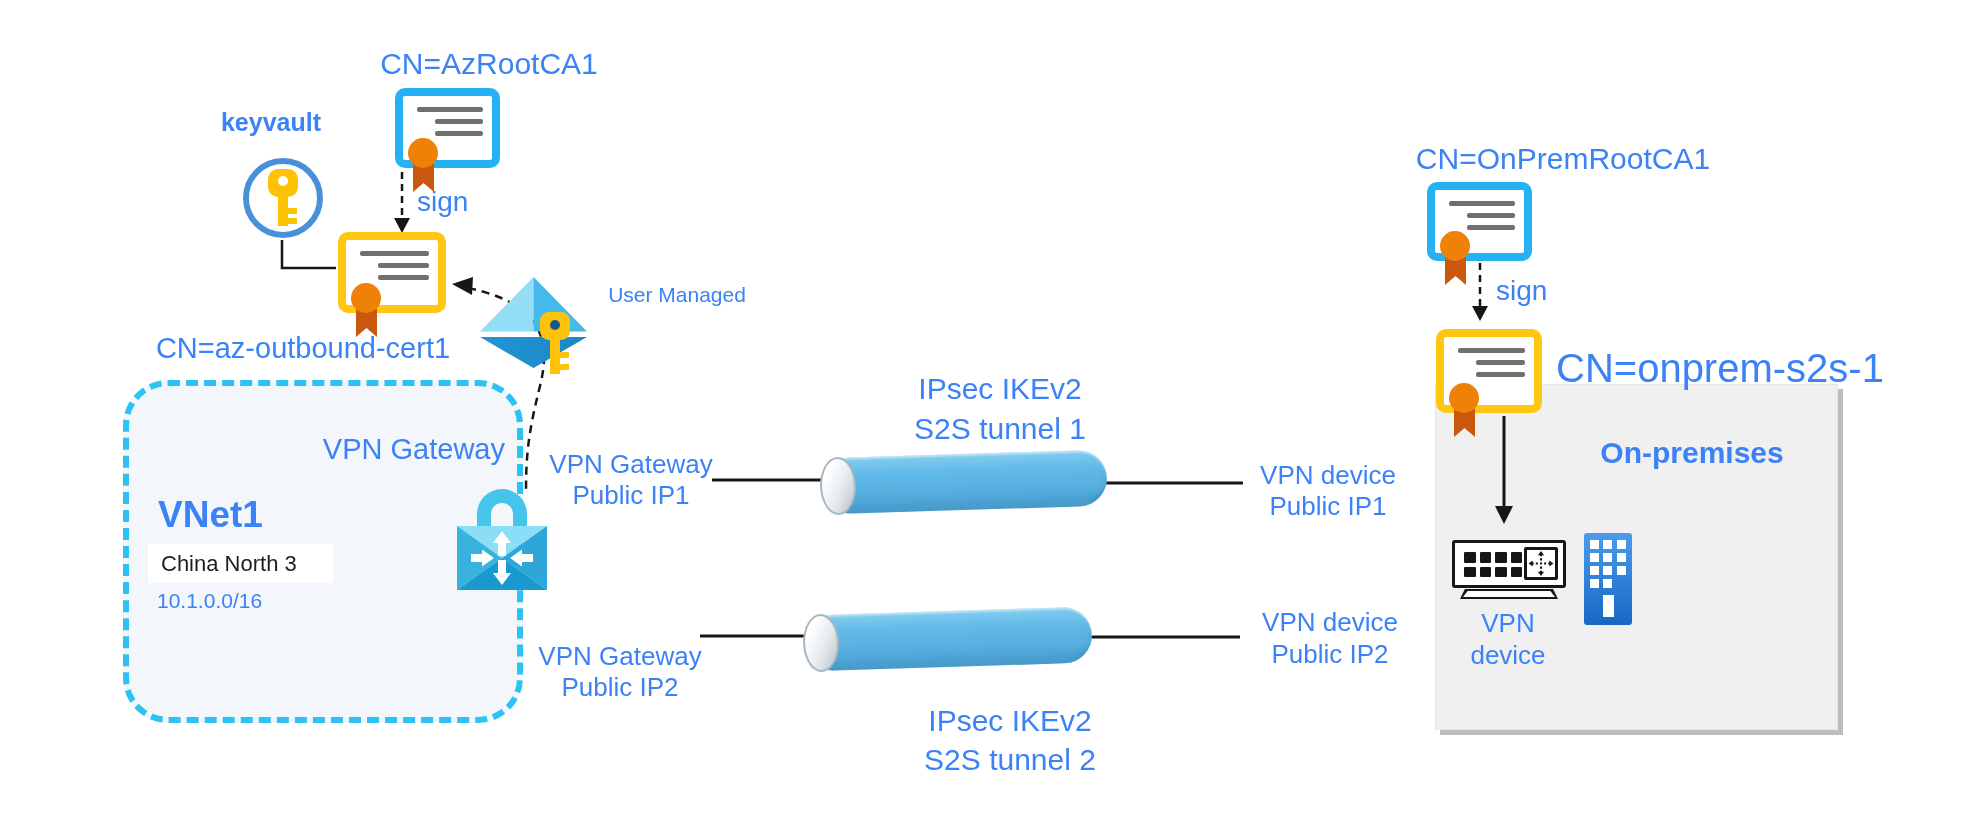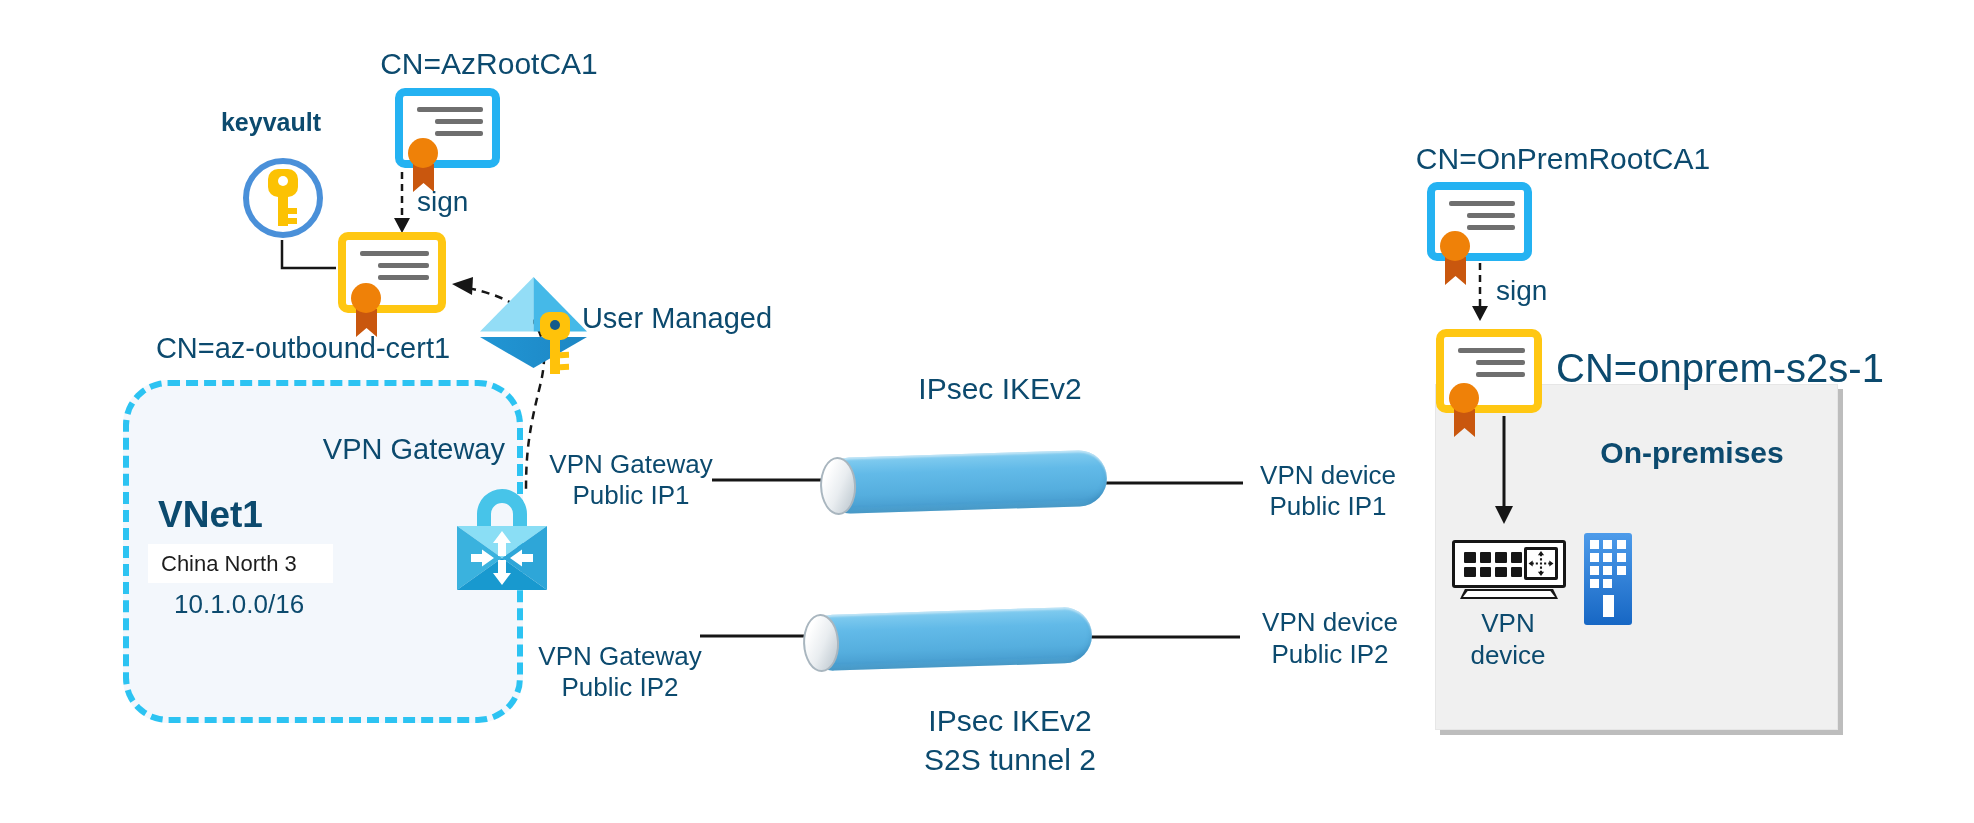--- a/index.html
+++ b/index.html
@@ -1,19 +1,19 @@
 <!DOCTYPE html>
 <html><head>
 <meta charset="utf-8">
 <style>
   html,body{margin:0;padding:0;background:#fff}
   body{width:1974px;height:823px;position:relative;overflow:hidden;
        font-family:"Liberation Sans","DejaVu Sans",sans-serif;color:#1d1d1d}
   .abs{position:absolute}
-  .lbl{position:absolute;color:#0c4a6e;white-space:nowrap;line-height:1.25}
+  .lbl{position:absolute;color:#3b82f6;white-space:nowrap;line-height:1.25}
   .center{text-align:center}
   .right{text-align:right}
   .bold{font-weight:bold}
 
   
   .vnet-box{left:123px;top:380px;width:400px;height:343px;border:6px dashed #2cc3f2;
             border-radius:45px;background:#f3f7fc;box-sizing:border-box}
   
   .onprem-box{left:1435px;top:384px;width:403px;height:346px;background:#f0f0f0;
               border:1px solid #e6e6e6;box-shadow:5px 5px 0 #bdbdbd;box-sizing:border-box}
@@ -218,42 +218,43 @@
       <b></b>
     </span>
   <span class="door"></span>
 </div>
 
 <div class="lbl center" style="left:339px;top:45px;width:300px;font-size:30px">CN=AzRootCA1</div>
 <div class="lbl center bold" style="left:171px;top:107px;width:200px;font-size:25px">keyvault</div>
 <div class="lbl" style="left:417px;top:184px;font-size:28px">sign</div>
 <div class="lbl center" style="left:123px;top:330px;width:360px;font-size:29px">CN=az-outbound-cert1</div>
 
-<div class="lbl center" style="left:562px;top:296px;width:230px;font-size:29px;line-height:44px">
+<div class="lbl center" style="left:562px;top:273px;width:230px;font-size:21px;line-height:44px">
   <span style="display:block">User Managed</span>
 </div>
 
 <div class="lbl right" style="left:270px;top:431px;width:235px;font-size:29px">VPN Gateway</div>
 <div class="lbl bold" style="left:158px;top:492px;font-size:37px">VNet1</div>
 <div class="abs region-strip">
   <span>China North 3</span>
 </div>
-<div class="lbl" style="left:174px;top:588px;font-size:26px">10.1.0.0/16</div>
+<div class="lbl" style="left:157px;top:588px;font-size:21px">10.1.0.0/16</div>
 
 <div class="lbl center" style="left:538px;top:449px;width:186px;font-size:26px;line-height:31px">
   <span style="display:block">VPN Gateway</span>
   <span style="display:block">Public IP1</span>
 </div>
 <div class="lbl center" style="left:527px;top:641px;width:186px;font-size:26px;line-height:31px">
   <span style="display:block">VPN Gateway</span>
   <span style="display:block">Public IP2</span>
 </div>
 
 <div class="lbl center" style="left:872px;top:369px;width:256px;font-size:30px;line-height:40px">
   <span style="display:block">IPsec IKEv2</span>
+  <span style="display:block">S2S tunnel 1</span>
 </div>
 <div class="lbl center" style="left:882px;top:701px;width:256px;font-size:30px;line-height:39px">
   <span style="display:block">IPsec IKEv2</span>
   <span style="display:block">S2S tunnel 2</span>
 </div>
 
 <div class="lbl center" style="left:1235px;top:460px;width:186px;font-size:26px;line-height:31px">
   <span style="display:block">VPN device</span>
   <span style="display:block">Public IP1</span>
 </div>

